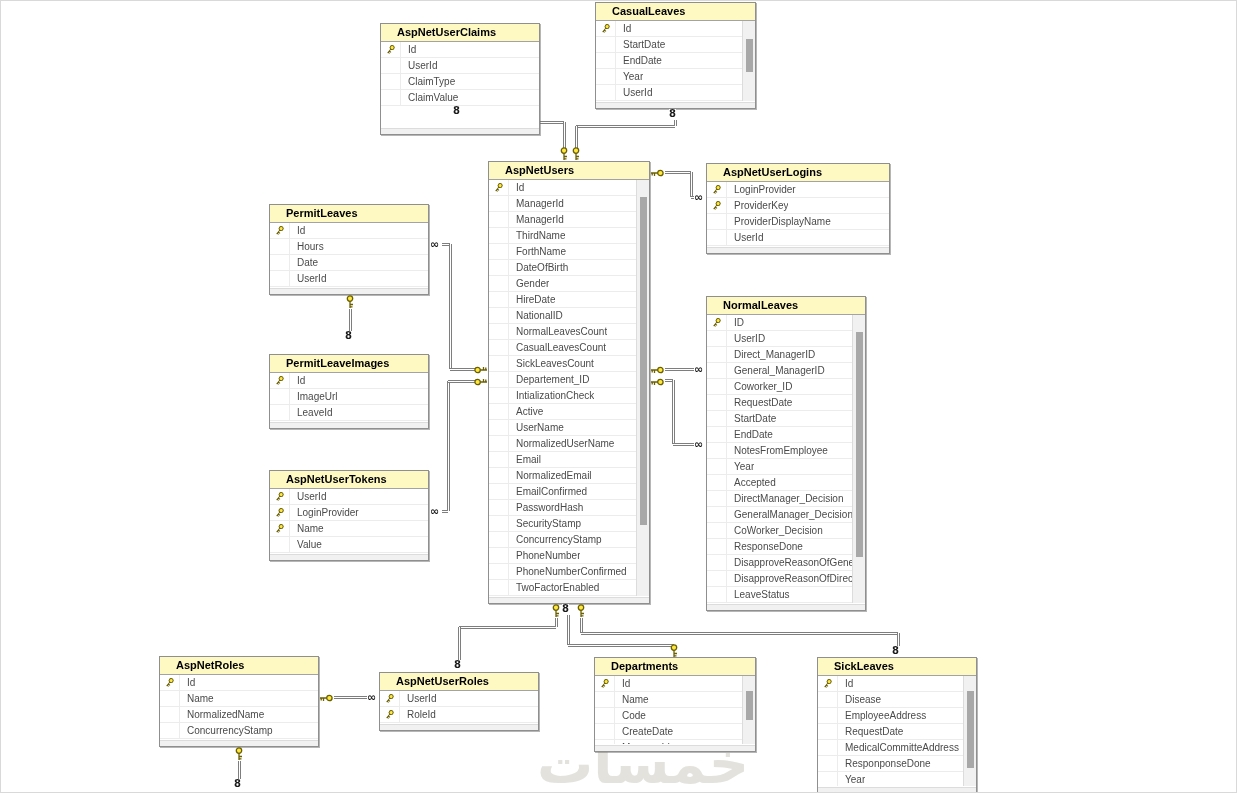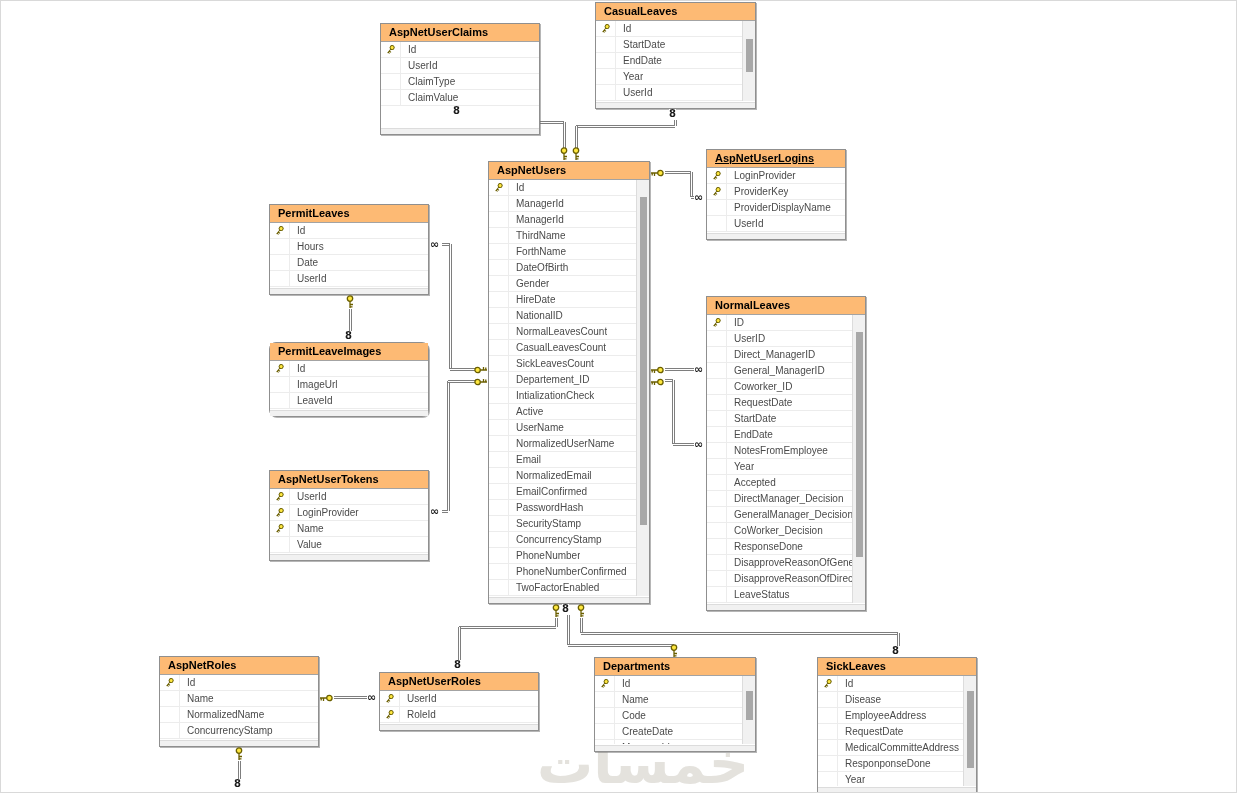--- a/index.html
+++ b/index.html
@@ -3,22 +3,22 @@
 <meta charset="utf-8">
 <style>
   html,body{margin:0;padding:0;background:#fff;}
   #canvas{position:relative;width:1237px;height:793px;background:#ffffff;
     border:1px solid #d9d9d9;box-sizing:border-box;overflow:hidden;
     font-family:"Liberation Sans",sans-serif;}
   .watermark{position:absolute;left:536px;top:730px;z-index:0;font-size:56px;font-weight:bold;
     color:#e4e2dd;font-family:"DejaVu Sans",sans-serif;direction:rtl;user-select:none;}
   .tbl{position:absolute;background:#ffffff;border:1px solid #8f8f8f;
     box-shadow:1px 1px 0 rgba(110,110,110,.5);z-index:2;box-sizing:border-box;}
-  .tbl-h{height:17px;line-height:17px;background:#fdba74;border-bottom:1px solid #a3a3a3;
-    font-size:11px;font-weight:bold;color:#000;padding-left:8px;white-space:nowrap;overflow:hidden;}
+  .tbl-h{height:17px;line-height:17px;background:#fef9c3;border-bottom:1px solid #a3a3a3;
+    font-size:11px;font-weight:bold;color:#000;padding-left:16px;white-space:nowrap;overflow:hidden;}
   .rows{position:absolute;left:0;top:18px;right:0;bottom:7px;overflow:hidden;}
   .rows.with-scroll{right:13px;}
   .frow{display:flex;height:16px;line-height:15px;border-bottom:1px solid #ececec;
     font-size:10px;color:#4a4a4a;box-sizing:border-box;}
   .kc{width:20px;flex:none;border-right:1px solid #ececec;display:flex;
     align-items:center;justify-content:center;box-sizing:border-box;}
   .fn{padding-left:7px;white-space:nowrap;overflow:hidden;}
   .vtrack{position:absolute;top:18px;right:0;bottom:7px;width:13px;background:#f1f1f1;
     border-left:1px solid #dcdcdc;box-sizing:border-box;}
   .vthumb{position:absolute;left:3px;width:7px;background:#a8a8a8;}
@@ -219,21 +219,21 @@
         <div class="frow">
           <div class="kc"></div>
           <div class="fn">TwoFactorEnabled</div>
         </div>
       </div>
       <div class="vtrack">
         <div class="vthumb" style="top: 4%; height: 79%;"></div>
       </div>
       <div class="hstrip"></div>
     </div>
-    <div class="tbl" style="left: 705px; top: 148px; width: 140px; height: 91px; text-decoration: underline;">
+    <div class="tbl" style="left: 705px; top: 162px; width: 184px; height: 91px;">
       <div class="tbl-h">AspNetUserLogins</div>
       <div class="rows">
         <div class="frow">
           <div class="kc">
             <span class="rowkey keywrap">
               <svg width="9" height="11" viewBox="0 0 12 14">
                 <circle cx="6" cy="3.6" r="2.7" fill="#ffe840" stroke="#6b5f00" stroke-width="1.3"></circle>
                 <path d="M6 6.2 V13 M6 9.5 H9 M6 11.8 H8.5" stroke="#6b5f00" stroke-width="1.3" fill="none"></path>
               </svg>
             </span>
@@ -284,21 +284,21 @@
           <div class="kc"></div>
           <div class="fn">Date</div>
         </div>
         <div class="frow">
           <div class="kc"></div>
           <div class="fn">UserId</div>
         </div>
       </div>
       <div class="hstrip"></div>
     </div>
-    <div class="tbl" style="left: 268px; top: 341px; width: 160px; height: 75px; border-radius: 7px;">
+    <div class="tbl" style="left: 268px; top: 353px; width: 160px; height: 75px;">
       <div class="tbl-h">PermitLeaveImages</div>
       <div class="rows">
         <div class="frow">
           <div class="kc">
             <span class="rowkey keywrap">
               <svg width="9" height="11" viewBox="0 0 12 14">
                 <circle cx="6" cy="3.6" r="2.7" fill="#ffe840" stroke="#6b5f00" stroke-width="1.3"></circle>
                 <path d="M6 6.2 V13 M6 9.5 H9 M6 11.8 H8.5" stroke="#6b5f00" stroke-width="1.3" fill="none"></path>
               </svg>
             </span>

